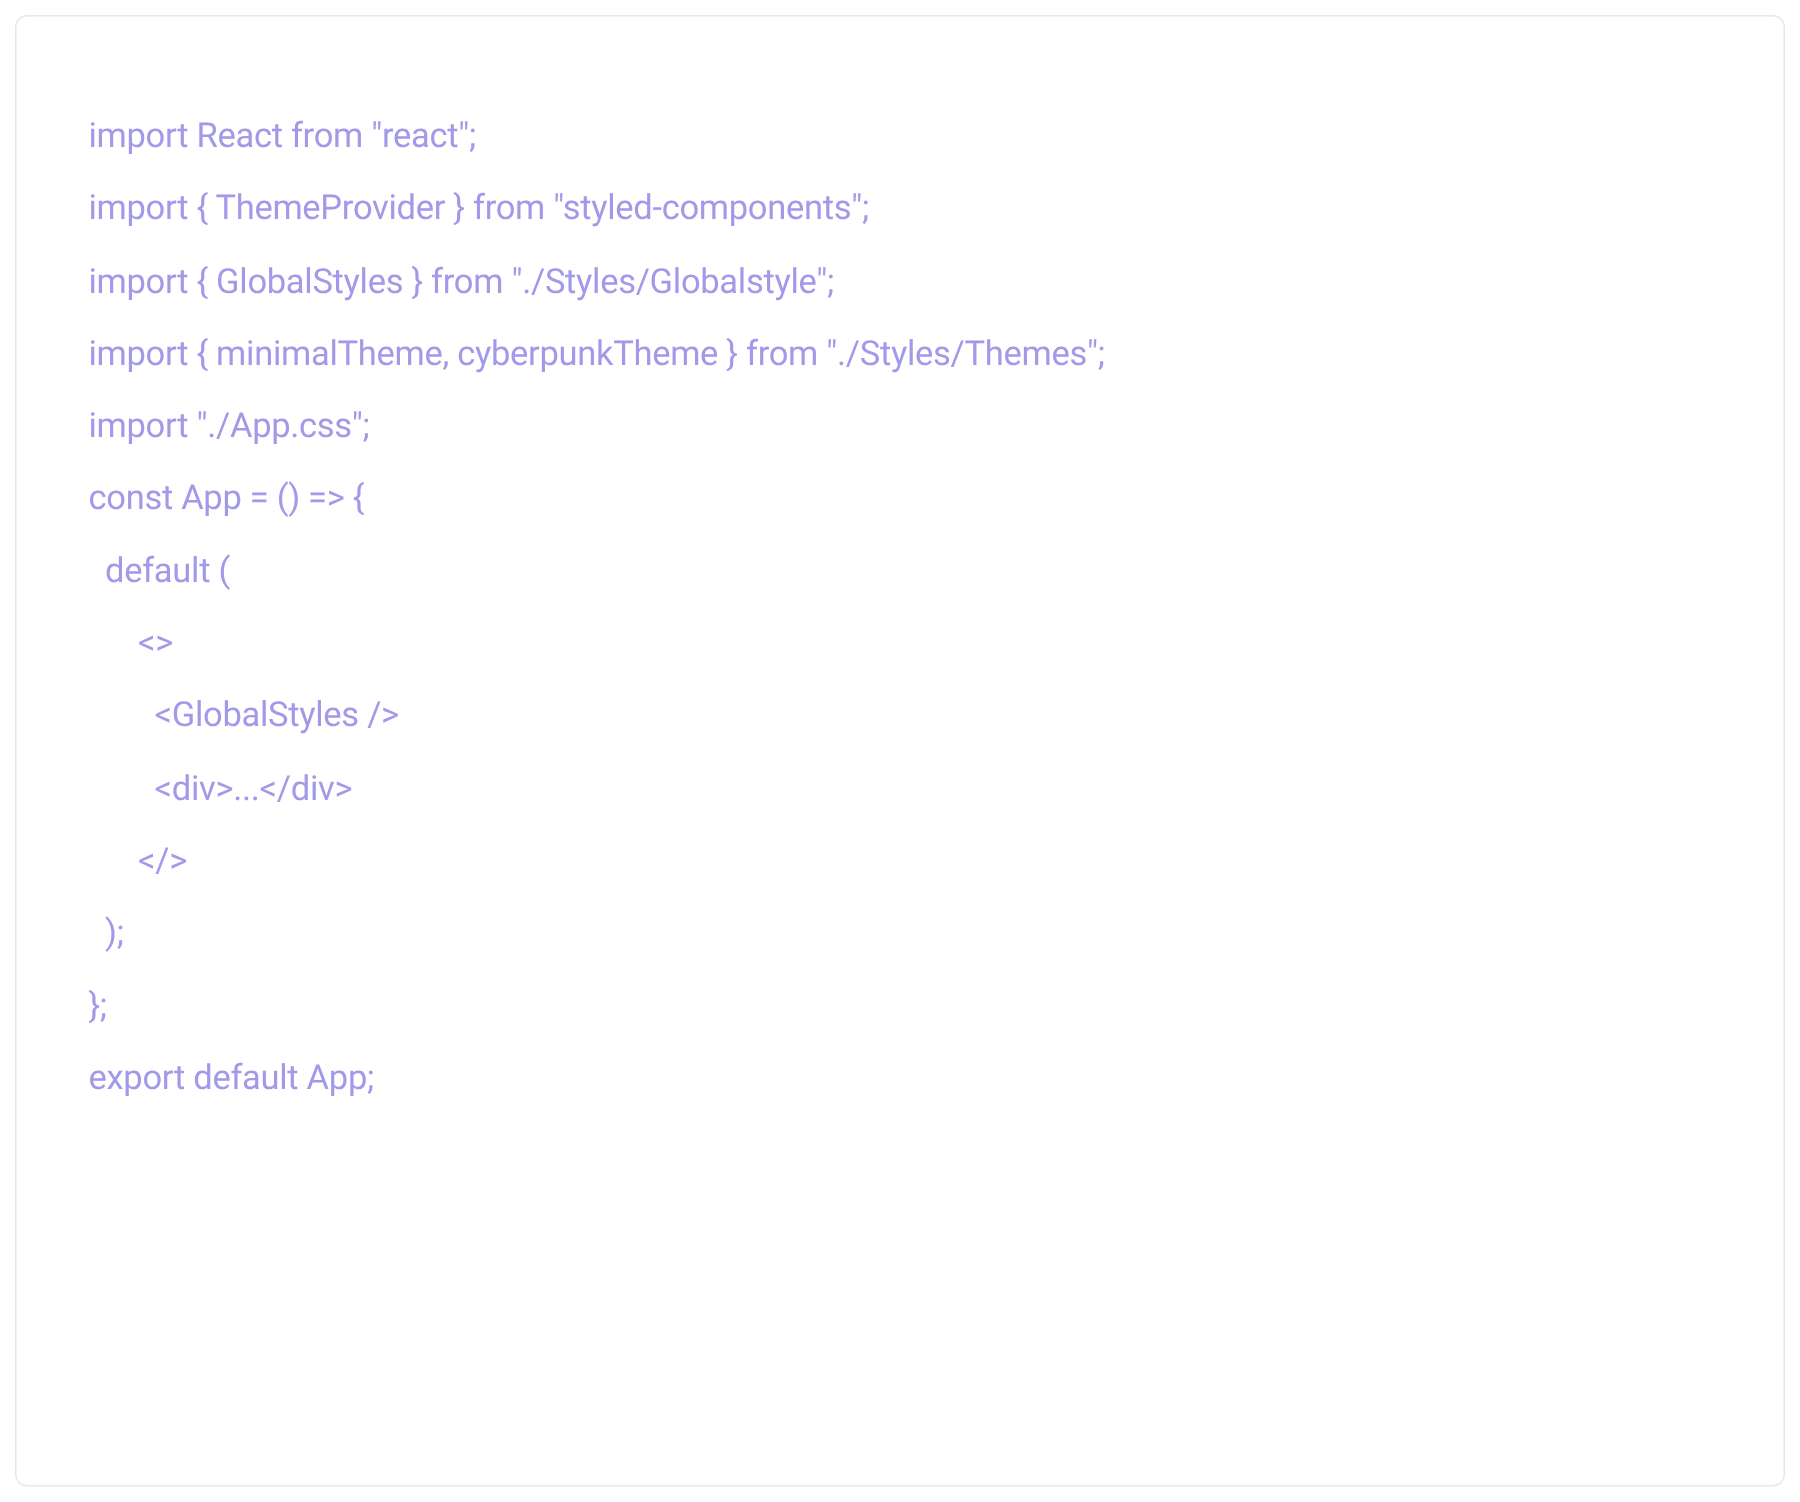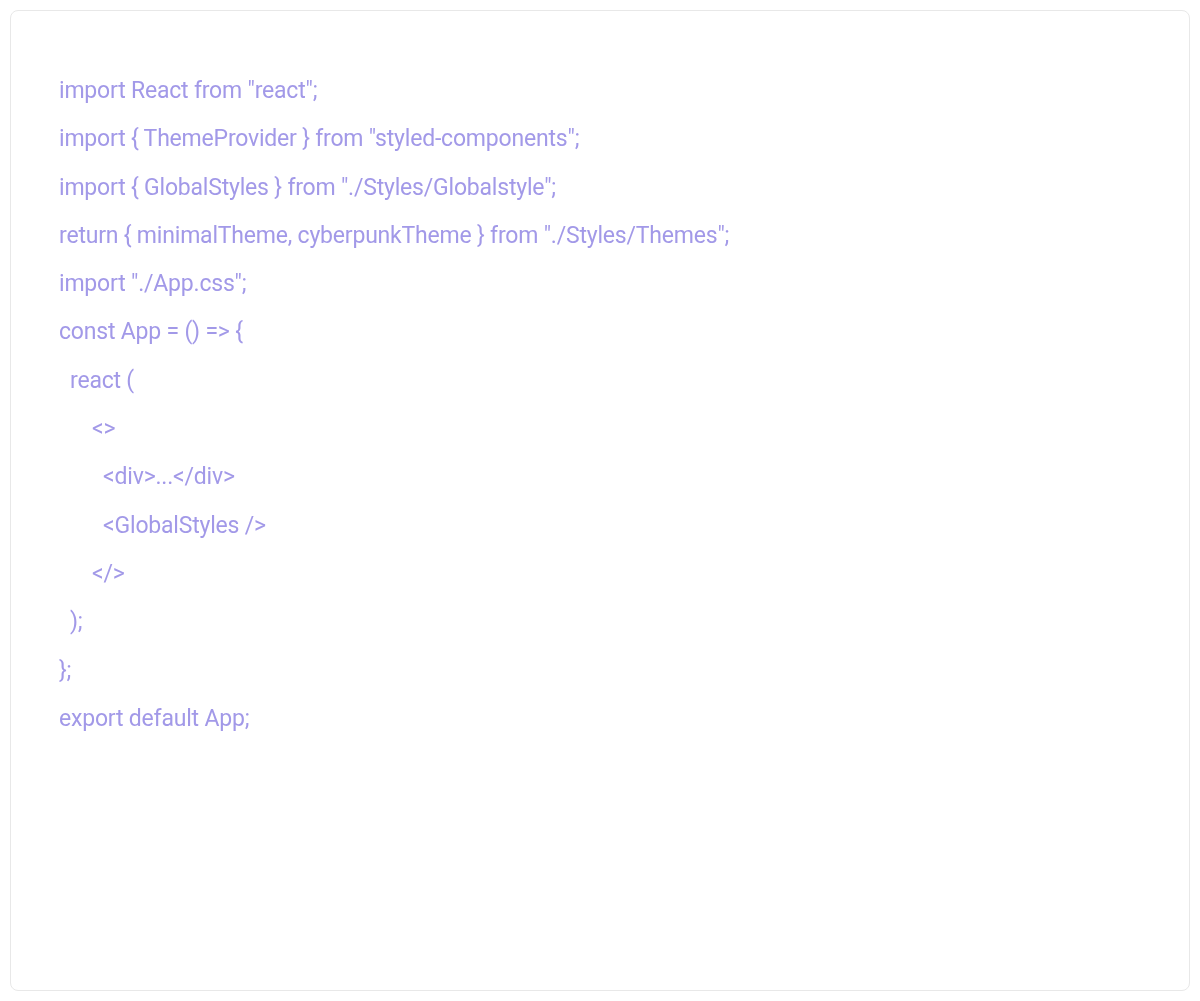--- a/index.html
+++ b/index.html
@@ -31,25 +31,25 @@
       letter-spacing: -0.2px;
     }
   </style>
 </head>
 <body>
 
 <div class="code-block">
   <div class="code-line">import React from "react";</div>
   <div class="code-line">import { ThemeProvider } from "styled-components";</div>
   <div class="code-line">import { GlobalStyles } from "./Styles/Globalstyle";</div>
-  <div class="code-line">return { minimalTheme, cyberpunkTheme } from "./Styles/Themes";</div>
+  <div class="code-line">import { minimalTheme, cyberpunkTheme } from "./Styles/Themes";</div>
   <div class="code-line">import "./App.css";</div>
   <div class="code-line"></div>
   <div class="code-line">const App = () =&gt; {</div>
-  <div class="code-line">  react (</div>
+  <div class="code-line">  default (</div>
   <div class="code-line">      &lt;&gt;</div>
+  <div class="code-line">        &lt;GlobalStyles /&gt;</div>
   <div class="code-line">        &lt;div&gt;...&lt;/div&gt;</div>
-  <div class="code-line">        &lt;GlobalStyles /&gt;</div>
   <div class="code-line">      &lt;/&gt;</div>
   <div class="code-line">  );</div>
   <div class="code-line">};</div>
   <div class="code-line">export default App;</div>
 </div>
 
 </body></html>

